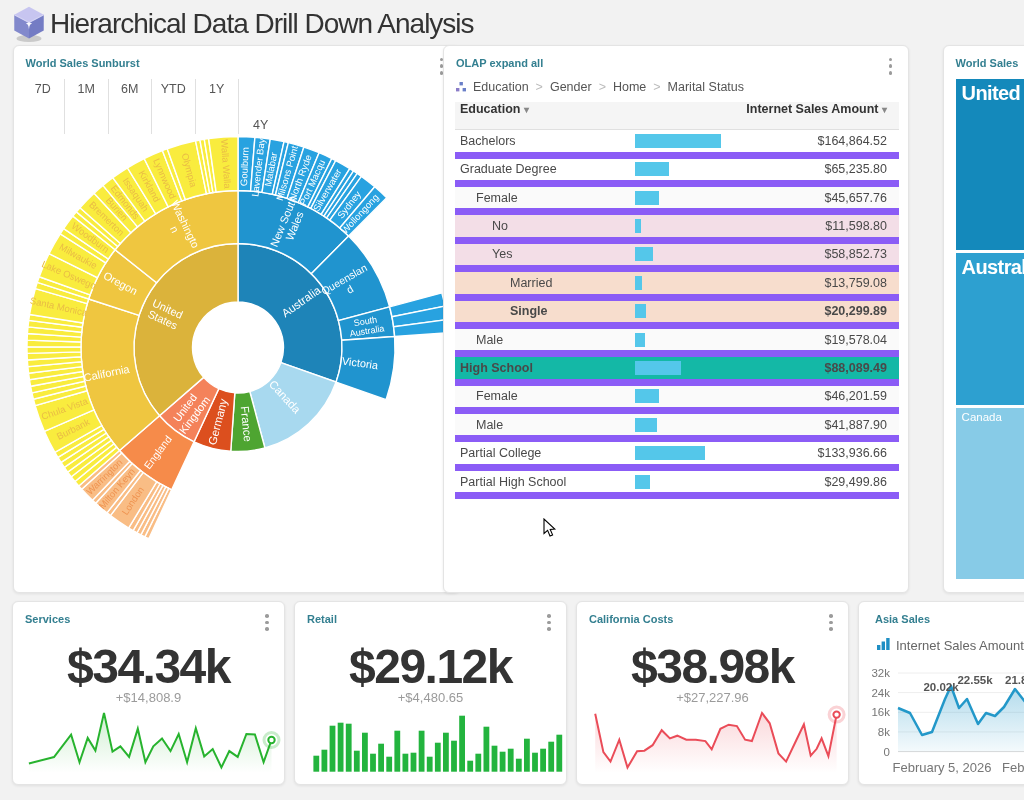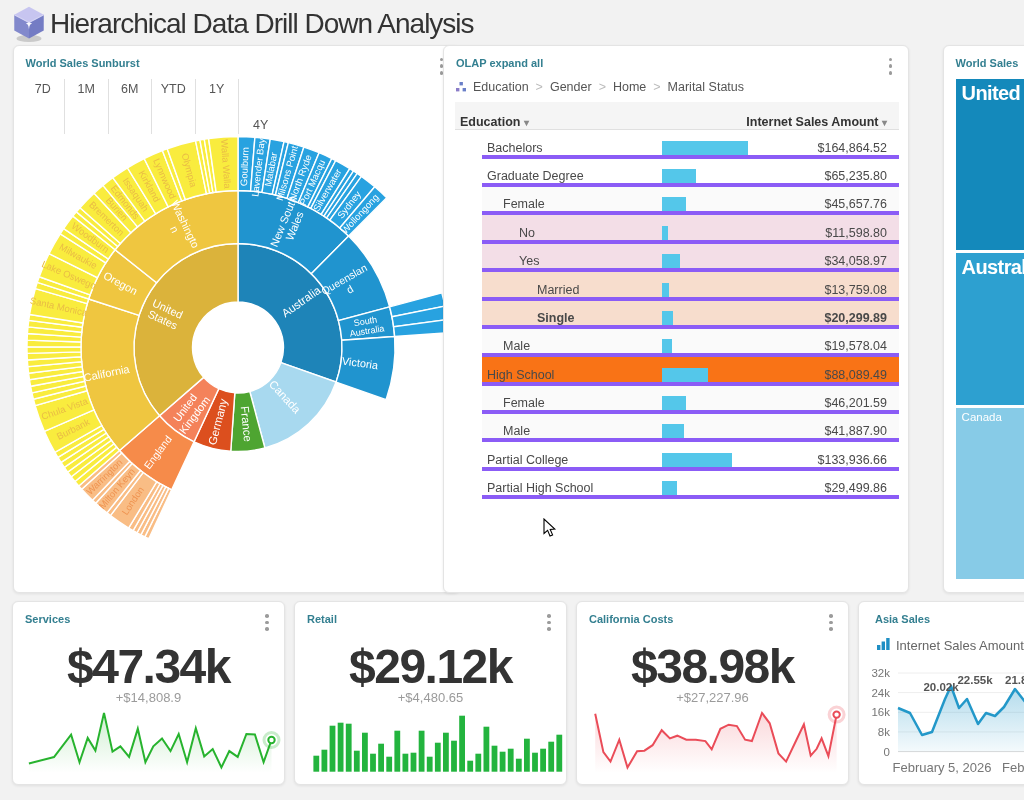--- a/index.html
+++ b/index.html
@@ -3,25 +3,25 @@
 <style>
 * { margin:0; padding:0; box-sizing:border-box; }
 html,body { width:1024px; height:800px; background:#f2f2f2; font-family:"Liberation Sans",sans-serif; overflow:hidden; position:relative; }
 .card { position:absolute; background:#fff; border:1px solid #e4e4e4; border-radius:6px; box-shadow:0 1px 3px rgba(0,0,0,0.08); }
 .ctitle { position:absolute; left:12px; top:11px; font-size:11px; font-weight:bold; color:#337f90; }
 .kebab { position:absolute; right:10px; top:12px; width:14px; display:flex; flex-direction:column; align-items:center; gap:3px; }
 .kebab i { width:3.6px; height:3.6px; border-radius:50%; background:#9b9b9b; display:block; }
 .bigno { position:absolute; left:0; right:0; top:37px; text-align:center; font-size:48px; font-weight:bold; color:#333; letter-spacing:-1.5px; }
 .subno { position:absolute; left:0; right:0; top:88px; text-align:center; font-size:13px; color:#9b9b9b; }
 .tbl { position:absolute; left:11px; top:56px; width:444px; font-size:12.5px; color:#494949; }
-.thr { height:28.4px; background:#f5f5f5; border-bottom:1px solid #e0e0e0; display:flex; align-items:flex-end; justify-content:space-between; font-weight:bold; color:#333; }
+.thr { height:28.4px; background:#f5f5f5; border-bottom:1px solid #e0e0e0; display:flex; align-items:flex-start; justify-content:space-between; font-weight:bold; color:#333; }
 .thl { padding-left:5px; }
 .thr2 { padding-right:12px; }
 .car { color:#888; font-size:10px; }
-.tr { height:28.4px; border-bottom:4px solid #8b5cf6; display:flex; align-items:flex-end; position:relative;margin-left:27px; }
+.tr { height:28.4px; border-bottom:7px solid #8b5cf6; display:flex; align-items:center; position:relative; }
 .cl { flex:0 0 auto; }
 .bar { position:absolute; left:180px; height:14px; background:#54c7ea; }
 .cr { position:absolute; right:12px; }
 .bc { position:absolute; left:12px; top:34px; font-size:12.5px; color:#555; display:flex; align-items:center; gap:7px; }
 .bc .sep { color:#bbb; }
 .btns { position:absolute; left:8px; top:33.5px; display:flex; }
 .btns span { width:43.5px; text-align:center; font-size:12.5px; color:#555; padding:2.5px 0; border-right:1px solid #e0e0e0; }
 .btns span:last-child { border-right:none;margin-top:36px; }
 </style></head>
 <body>
@@ -222,38 +222,38 @@
         <span class="cr">$45,657.76</span>
       </div>
       <div class="tr" style="background:#f3dee7;font-weight:normal">
         <span class="cl" style="padding-left:37px">No</span>
         <div class="bar" style="width:6.1px"></div>
         <span class="cr">$11,598.80</span>
       </div>
       <div class="tr" style="background:#f3dee7;font-weight:normal">
         <span class="cl" style="padding-left:37px">Yes</span>
         <div class="bar" style="width:17.8px"></div>
-        <span class="cr">$34,058.97</span>
+        <span class="cr">$58,852.73</span>
       </div>
       <div class="tr" style="background:#f7ddcd;font-weight:normal">
         <span class="cl" style="padding-left:55px">Married</span>
         <div class="bar" style="width:7.2px"></div>
         <span class="cr">$13,759.08</span>
       </div>
       <div class="tr" style="background:#f7ddcd;font-weight:bold">
         <span class="cl" style="padding-left:55px">Single</span>
         <div class="bar" style="width:10.6px"></div>
         <span class="cr">$20,299.89</span>
       </div>
       <div class="tr" style="background:#fafafa;font-weight:normal">
         <span class="cl" style="padding-left:21px">Male</span>
         <div class="bar" style="width:10.2px"></div>
         <span class="cr">$19,578.04</span>
       </div>
-      <div class="tr" style="background:#f97316;font-weight:normal">
+      <div class="tr" style="background:#14b8a6;font-weight:bold">
         <span class="cl" style="padding-left:5px">High School</span>
         <div class="bar" style="width:46.0px"></div>
         <span class="cr">$88,089.49</span>
       </div>
       <div class="tr" style="background:#fafafa;font-weight:normal">
         <span class="cl" style="padding-left:21px">Female</span>
         <div class="bar" style="width:24.1px"></div>
         <span class="cr">$46,201.59</span>
       </div>
       <div class="tr" style="background:#fafafa;font-weight:normal">
@@ -289,21 +289,21 @@
   </div>
 </div>
 
 <div class="card" style="left:12px;top:601px;width:273px;height:184px;">
   <div class="ctitle">Services</div>
     <div class="kebab">
       <i></i>
       <i></i>
       <i></i>
     </div>
-  <div class="bigno">$47.34k</div>
+  <div class="bigno">$34.34k</div>
   <div class="subno">+$14,808.9</div>
   <svg width="273" height="184" viewBox="0 0 273 184" style="position:absolute;left:0;top:0;">
       <defs>
         <linearGradient id="gg" x1="0" y1="0" x2="0" y2="1">
           <stop offset="0" stop-color="#27b32e" stop-opacity="0.22"></stop>
           <stop offset="1" stop-color="#27b32e" stop-opacity="0"></stop>
         </linearGradient>
       </defs>
       <polygon points="15.9,161.5 38.3,155.7 41.0,155.0 58.1,132.7 66.5,160.2 74.7,135.9 82.4,148.6 91.0,110.9 99.5,149.6 107.4,144.3 116.1,154.9 124.8,126.7 132.4,160.2 140.3,144.3 149.0,136.4 157.5,149.1 165.7,132.0 174.1,160.2 182.8,126.2 191.2,154.4 199.7,147.0 208.4,165.4 216.3,149.1 224.7,154.9 233.4,132.0 241.9,132.5 250.6,160.2 258.5,138.0 258.5,171.0 15.9,171.0" fill="url(#gg)"></polygon>
       <polyline points="15.9,161.5 38.3,155.7 41.0,155.0 58.1,132.7 66.5,160.2 74.7,135.9 82.4,148.6 91.0,110.9 99.5,149.6 107.4,144.3 116.1,154.9 124.8,126.7 132.4,160.2 140.3,144.3 149.0,136.4 157.5,149.1 165.7,132.0 174.1,160.2 182.8,126.2 191.2,154.4 199.7,147.0 208.4,165.4 216.3,149.1 224.7,154.9 233.4,132.0 241.9,132.5 250.6,160.2 258.5,138.0" fill="none" stroke="#27b32e" stroke-width="2"></polyline>

